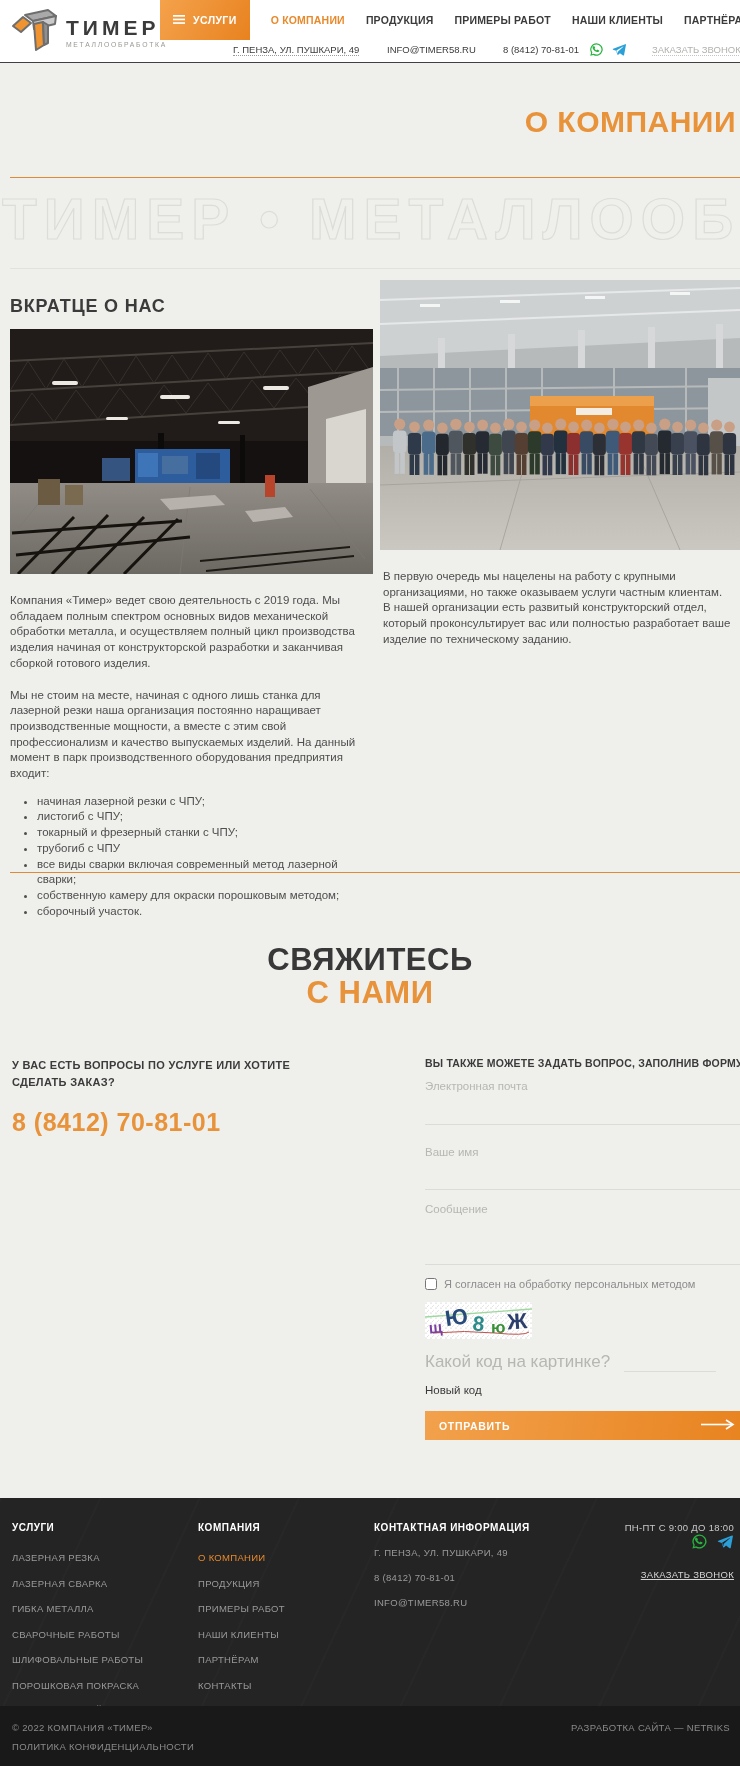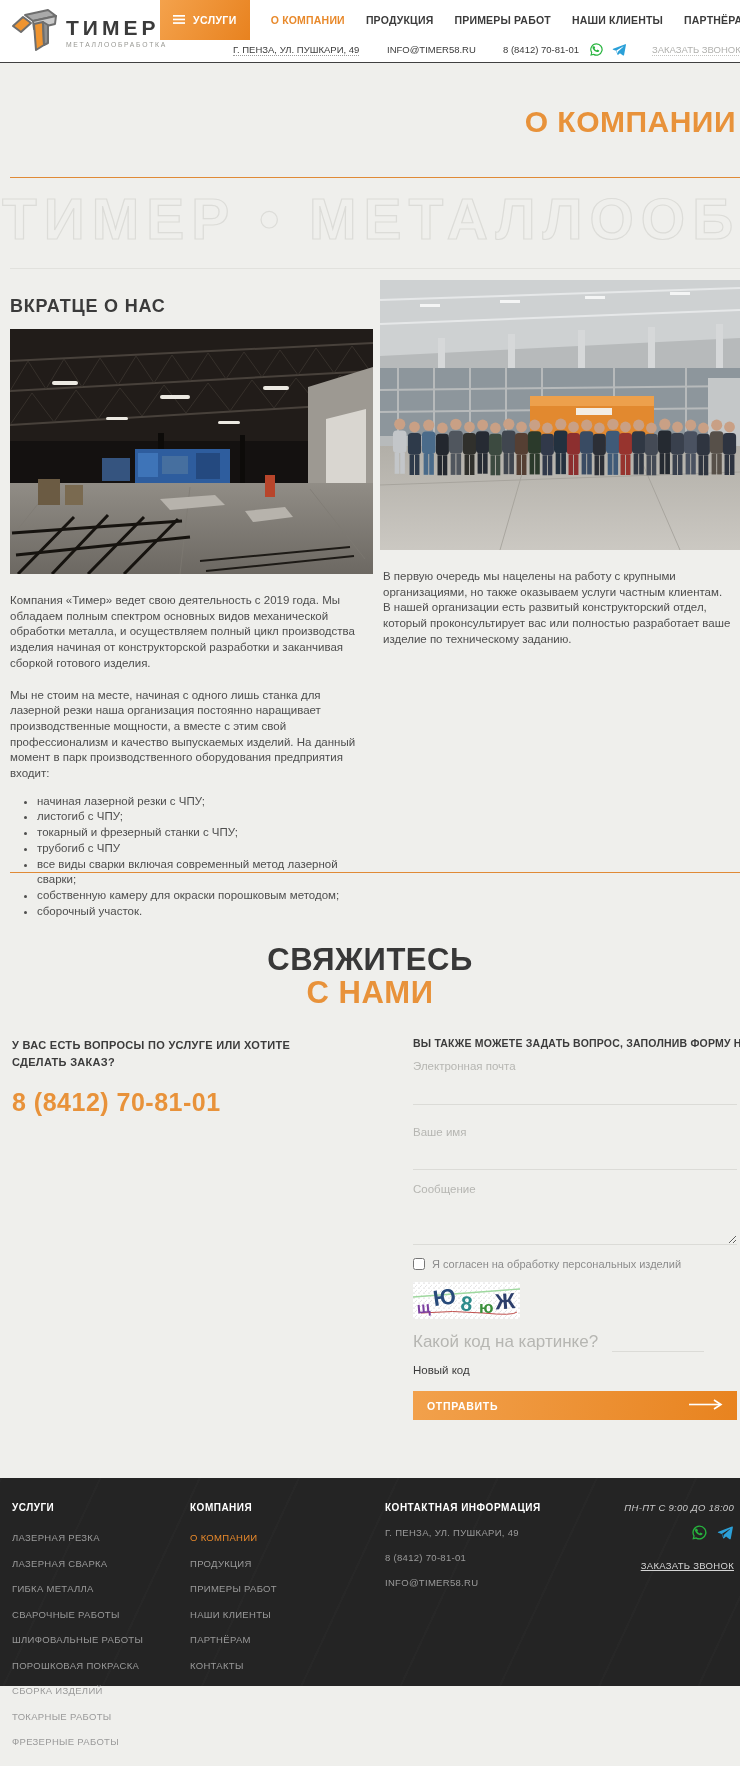--- a/index.html
+++ b/index.html
@@ -44,21 +44,21 @@
   .equipment { margin:12px 0 0; padding-left:27px; }
   .equipment li { font-size:11.5px; line-height:15.7px; color:#4e4e4e; }
   .about-right { flex:1; }
   .about-right p { padding-left:3px; }
   .rp-first { margin-top:19px !important; }
 
   
   .hr-orange2 { border:none; border-top:1px solid #e08a36; margin:18px 0 0 10px; }
   .contact-title { margin-top:70px; text-align:center; font-size:31px; font-weight:bold; letter-spacing:.5px; line-height:33px; }
   .ct1 { color:#383838;margin-top:8px; } .ct2 { color:#e8923a; }
-  .contact-cols { display:flex; margin-top:28px; }
+  .contact-cols { display:flex; margin-top:48px;gap:12px; }
   .cc-left { margin-left:12px; width:345px; flex:0 0 345px; }
   .cc-q { font-size:11px; font-weight:bold; color:#3b3b3b; line-height:17px; width:300px; letter-spacing:.3px; }
   .big-phone { margin-top:17px; font-size:25px; font-weight:bold; color:#e8923a; letter-spacing:.5px; text-decoration:none; display:inline-block; }
   .cc-right { width:324px; flex:0 0 324px; margin-left:56px; }
   .form-heading { font-size:10.5px; font-weight:bold; color:#3b3b3b; letter-spacing:.2px; white-space:nowrap; }
   .finput { display:block; width:100%; border:none; border-bottom:1px solid #dbdbd7; background:transparent;
       font-family:inherit; font-size:11.5px; color:#666; outline:none; padding:0 0 22px; }
   .finput::placeholder { color:#b6b6b2; }
   .f-name { margin-top:12px; height:53px; }
   .f-email { height:56px; }
@@ -72,28 +72,28 @@
   .new-code { margin-top:12px; display:inline-block; font-size:11.5px; color:#3b3b3b; text-decoration:none; }
   .submit-btn { margin-top:13px; width:100%; height:29px; border:none; cursor:pointer; font-family:inherit;
       background:linear-gradient(100deg,#f2a14c,#e8831f); color:#fff; font-weight:bold; font-size:10.5px; letter-spacing:.7px;
       display:flex; align-items:center; justify-content:space-between; padding:0 14px; }
 
   
   footer { margin-top:58px; position:relative; height:208px; background:#242424;
       background-image:repeating-linear-gradient(115deg, rgba(255,255,255,.015) 0 2px, transparent 2px 90px); }
   footer h3 { font-size:10px; color:#fff; margin:0 0 14px; letter-spacing:.5px; font-weight:bold; }
   .fcol { position:absolute; top:24px; }
-  .fc1 { left:12px; } .fc2 { left:190px; } .fc3 { left:385px; } .fc4 { right:6px; text-align:right; }
+  .fc1 { left:12px; } .fc2 { left:198px; } .fc3 { left:374px; } .fc4 { right:6px; text-align:right; }
   footer ul { list-style:none; margin:0; padding:0; }
   footer li { margin-bottom:7.5px; }
   footer li a { font-size:9.5px; color:#9a9a9a; text-decoration:none; letter-spacing:.3px; }
   footer li a.active { color:#e8892b; }
   .fc3 .fline { font-size:9.5px; color:#9a9a9a; margin-bottom:14px; letter-spacing:.3px; }
   .fc3 a { color:#9a9a9a; text-decoration:none; }
-  .fc4 .hours { font-size:9.5px; color:#c9c9c9; margin-bottom:11px; letter-spacing:.3px;font-style:italic; }
+  .fc4 .hours { font-size:9.5px; color:#c9c9c9; letter-spacing:.3px; }
   .fc4 .ficons { display:flex; gap:8px; justify-content:flex-end; margin-bottom:10px; }
   .fc4 .order { font-size:9.5px; color:#d4d4d4; text-decoration:underline; letter-spacing:.3px; }
 
   .bottom-bar { height:60px; background:#191919; position:relative; font-size:9.5px; color:#8a8a8a; }
   .bb-left { position:absolute; left:12px; top:16px; }
   .bb-copy { margin-bottom:8px; letter-spacing:.3px; }
   .bb-privacy { color:#8a8a8a; text-decoration:none; letter-spacing:.3px; }
   .bb-right { position:absolute; right:10px; top:16px; color:#8a8a8a; text-decoration:none; letter-spacing:.3px; }
   .icon-btn { cursor:pointer; display:inline-block; }
 </style>
@@ -343,21 +343,21 @@
     </div>
 
     <form class="cc-right">
       <div class="form-heading">ВЫ ТАКЖЕ МОЖЕТЕ ЗАДАТЬ ВОПРОС, ЗАПОЛНИВ ФОРМУ НИЖЕ</div>
       <input class="finput f-email" type="text" placeholder="Электронная почта" style="">
       <input class="finput f-name" type="text" placeholder="Ваше имя" style="">
       <textarea class="finput f-msg" placeholder="Сообщение" style=""></textarea>
 
       <label class="consent">
         <input type="checkbox" style="">
-        <span>Я согласен на обработку персональных изделий</span>
+        <span>Я согласен на обработку персональных методом</span>
       </label>
 
       <svg class="captcha" width="107" height="37" viewBox="0 0 107 37">
         <defs>
           <pattern id="noise" width="5" height="5" patternUnits="userSpaceOnUse">
             <circle cx="1" cy="1" r="0.55" fill="#9a9a9a"></circle>
             <circle cx="3.6" cy="3.2" r="0.45" fill="#b5b5b5"></circle>
             <circle cx="2.4" cy="4.4" r="0.35" fill="#8a8a8a"></circle>
           </pattern>
         </defs>
@@ -437,14 +437,21 @@
         <span class="icon-btn">
           <svg width="18" height="17" viewBox="0 0 24 24">
             <path fill="#2ba0d8" d="M21.9 3.4 2.7 10.8c-1 .4-1 1.3-.2 1.6l4.9 1.6 1.9 5.8c.2.7.9.9 1.5.4l2.7-2.4 5 3.7c.7.4 1.4.1 1.6-.8l3-15.9c.2-1-.5-1.6-1.2-1.4zM7.9 13.7l10.6-6.6c.3-.2.6.1.4.3l-8.8 8-.3 3.4-1.9-5.1z"></path>
           </svg>
         </span>
       </div>
       <a href="#" class="order">ЗАКАЗАТЬ ЗВОНОК</a>
     </div>
   </footer>
 
+  <div class="bottom-bar">
+    <div class="bb-left">
+      <div class="bb-copy">© 2022 КОМПАНИЯ «ТИМЕР»</div>
+      <a href="#" class="bb-privacy">ПОЛИТИКА КОНФИДЕНЦИАЛЬНОСТИ</a>
+    </div>
+    <a href="#" class="bb-right">РАЗРАБОТКА САЙТА — NETRIKS</a>
+  </div>
 
 </div>
 
 </body></html>

